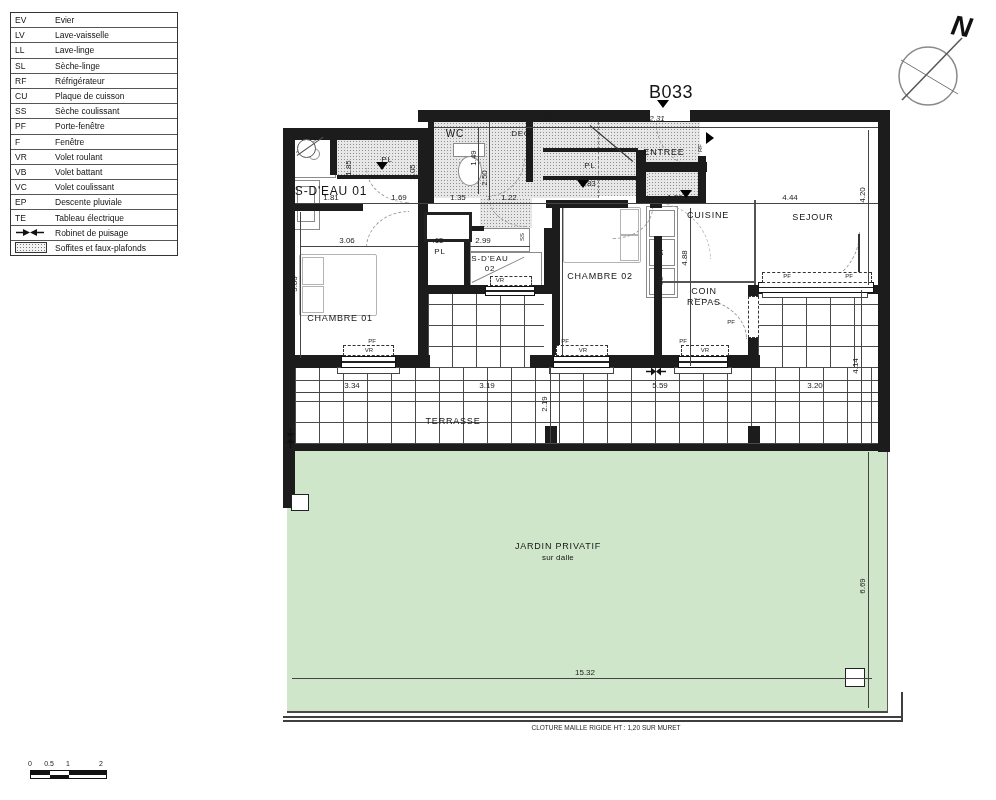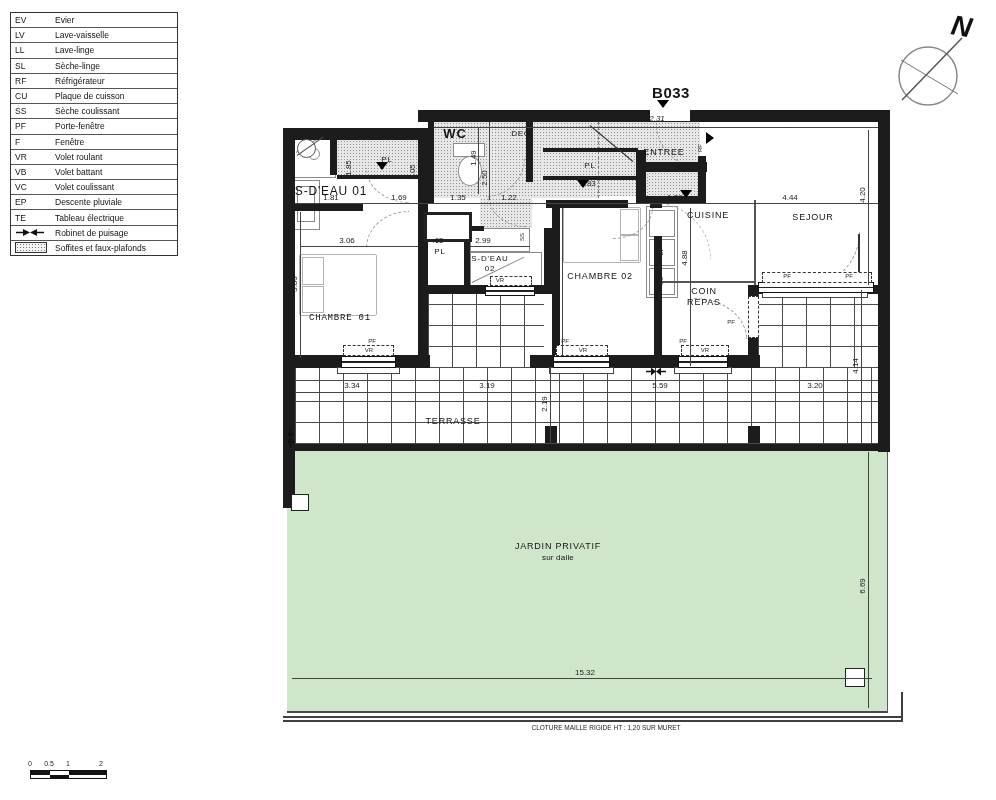--- a/index.html
+++ b/index.html
@@ -201,28 +201,28 @@
   <span class="dim" style="left:352px;top:385px;">3.34</span>
   <span class="dim" style="left:487px;top:385px;">3.19</span>
   <span class="dim" style="left:660px;top:385px;">5.59</span>
   <span class="dim" style="left:815px;top:385px;">3.20</span>
   <span class="vdim" style="left:544px;top:404px;">2.19</span>
   <span class="vdim" style="left:855px;top:366px;">4.14</span>
   <span class="vdim" style="left:862px;top:586px;">6.69</span>
   <span class="dim" style="left:585px;top:672px;">15.32</span>
 
   <span class="room" style="left:331px;top:191px;font-size:12px;">S-D'EAU 01</span>
-  <span class="room" style="left:455px;top:133px;font-size:13px;font-weight:bold;">WC</span>
+  <span class="room" style="left:455px;top:133px;font-size:10px;">WC</span>
   <span class="room" style="left:521px;top:133px;font-size:8px;">DEG</span>
   <span class="room" style="left:664px;top:152px;">ENTREE</span>
   <span class="room" style="left:708px;top:215px;">CUISINE</span>
   <span class="room" style="left:813px;top:217px;">SEJOUR</span>
   <span class="room" style="left:704px;top:291px;">COIN</span>
   <span class="room" style="left:704px;top:302px;">REPAS</span>
-  <span class="room" style="left:340px;top:318px;font-family:Liberation Mono, monospace;">CHAMBRE 01</span>
+  <span class="room" style="left:340px;top:318px;">CHAMBRE 01</span>
   <span class="room" style="left:600px;top:276px;">CHAMBRE 02</span>
   <span class="room" style="left:490px;top:258px;font-size:8px;">S-D'EAU</span>
   <span class="room" style="left:490px;top:268px;font-size:8px;">02</span>
   <span class="room" style="left:453px;top:421px;">TERRASSE</span>
   <span class="room" style="left:558px;top:546px;font-size:9px;">JARDIN PRIVATIF</span>
   <span class="room" style="left:558px;top:557px;font-size:8px;letter-spacing:0.2px;">sur dalle</span>
   <span class="room" style="left:387px;top:159px;font-size:8px;">PL</span>
   <span class="room" style="left:590px;top:165px;font-size:8px;">PL</span>
   <span class="room" style="left:440px;top:251px;font-size:8px;">PL</span>
   <span class="room" style="left:447px;top:208px;font-size:8px;letter-spacing:0.2px;"></span>
@@ -259,21 +259,21 @@
     <polygon points="15,0.5 10,4.5 15,8.5" fill="#111"></polygon>
     <line x1="15" y1="4.5" x2="20" y2="4.5" stroke="#111" stroke-width="1.5"></line>
   </svg>
   <svg class="abs" style="left:286px;top:428px;z-index:22;" width="9" height="20" viewBox="0 0 9 20">
     <line x1="4.5" y1="0" x2="4.5" y2="5" stroke="#111" stroke-width="1.5"></line>
     <polygon points="0.5,5 4.5,10 8.5,5" fill="#111"></polygon>
     <polygon points="0.5,15 4.5,10 8.5,15" fill="#111"></polygon>
     <line x1="4.5" y1="15" x2="4.5" y2="20" stroke="#111" stroke-width="1.5"></line>
   </svg>
 
-  <span class="room" style="left:671px;top:92px;font-size:15px;font-weight:bold;letter-spacing:0.5px;">B033</span>
+  <span class="room" style="left:671px;top:92px;font-size:18px;font-weight:normal;letter-spacing:0.5px;">B033</span>
 
   <div class="fence" style="left:283px;top:716px;width:620px;height:1.5px;"></div>
   <div class="fence" style="left:283px;top:720px;width:620px;height:1.5px;"></div>
   <div class="fence" style="left:901px;top:692px;width:1.5px;height:29px;"></div>
   <span class="dim" style="left:606px;top:727px;font-size:6.5px;">CLOTURE MAILLE RIGIDE HT : 1,20 SUR MURET</span>
 
   <div class="legend">
     <div class="ltable">
       <div class="lrow">
           <span class="labbr">EV</span>

